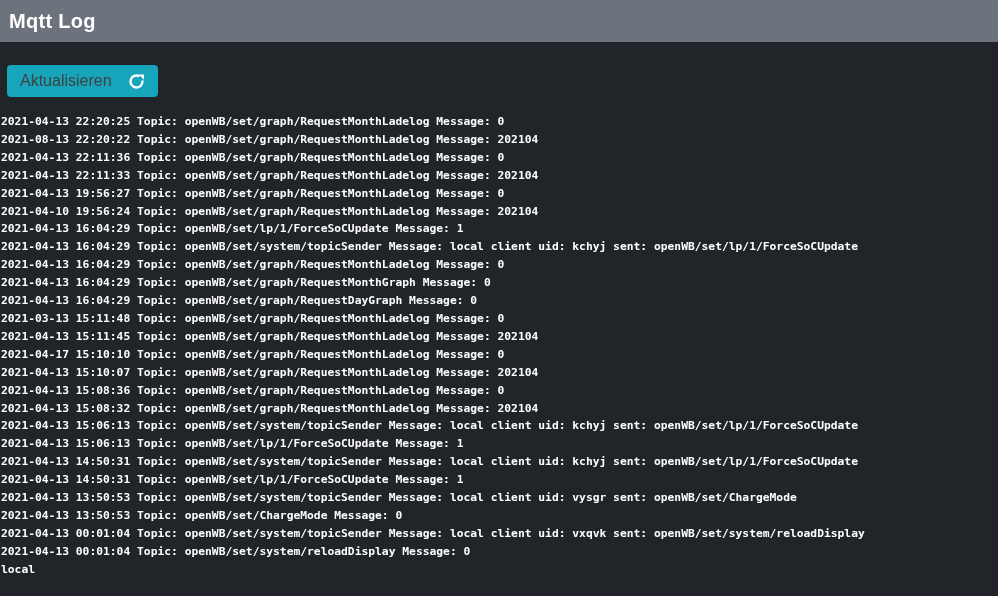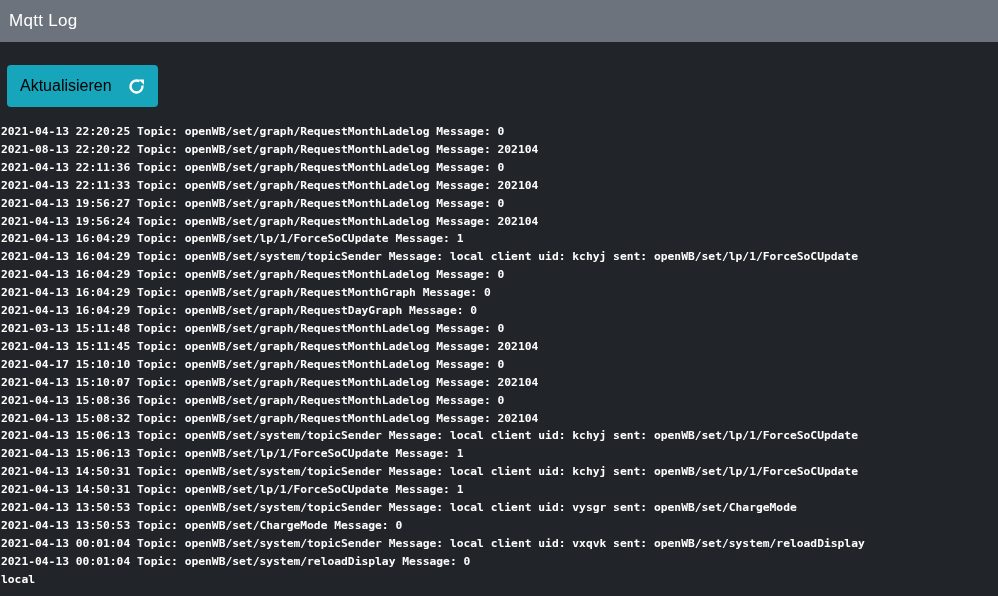--- a/index.html
+++ b/index.html
@@ -17,36 +17,36 @@
     background: #6c737c;
     height: 42px;
     display: flex;
     align-items: center;
     padding: 0 9px;
     box-sizing: border-box;
   }
   .page-title {
     margin: 0;
     color: #ffffff;
-    font-size: 17px;
-    font-weight: normal;
+    font-size: 20px;
+    font-weight: bold;
     letter-spacing: 0.3px;
   }
   .content {
     padding: 0;
   }
   .btn-refresh {
     margin: 23px 0 0 7px;
     background: #17a5bb;
-    color: #000000;
+    color: #404040;
     border: none;
     border-radius: 4px;
     font-family: "Liberation Sans", sans-serif;
     font-size: 16px;
-    height: 42px;
+    height: 32px;
     padding: 0 13px;
     display: inline-flex;
     align-items: center;
     gap: 16px;
     cursor: pointer;
   }
   .refresh-icon {
     display: inline-flex;
     align-items: center;
   }
@@ -79,21 +79,21 @@
       </svg>
     </span>
   </button>
 
   <div class="log">
       <div class="log-line">2021-04-13 22:20:25 Topic: openWB/set/graph/RequestMonthLadelog Message: 0</div>
       <div class="log-line">2021-08-13 22:20:22 Topic: openWB/set/graph/RequestMonthLadelog Message: 202104</div>
       <div class="log-line">2021-04-13 22:11:36 Topic: openWB/set/graph/RequestMonthLadelog Message: 0</div>
       <div class="log-line">2021-04-13 22:11:33 Topic: openWB/set/graph/RequestMonthLadelog Message: 202104</div>
       <div class="log-line">2021-04-13 19:56:27 Topic: openWB/set/graph/RequestMonthLadelog Message: 0</div>
-      <div class="log-line">2021-04-13 19:56:24 Topic: openWB/set/graph/RequestMonthLadelog Message: 202104</div>
+      <div class="log-line">2021-04-10 19:56:24 Topic: openWB/set/graph/RequestMonthLadelog Message: 202104</div>
       <div class="log-line">2021-04-13 16:04:29 Topic: openWB/set/lp/1/ForceSoCUpdate Message: 1</div>
       <div class="log-line">2021-04-13 16:04:29 Topic: openWB/set/system/topicSender Message: local client uid: kchyj sent: openWB/set/lp/1/ForceSoCUpdate</div>
       <div class="log-line">2021-04-13 16:04:29 Topic: openWB/set/graph/RequestMonthLadelog Message: 0</div>
       <div class="log-line">2021-04-13 16:04:29 Topic: openWB/set/graph/RequestMonthGraph Message: 0</div>
       <div class="log-line">2021-04-13 16:04:29 Topic: openWB/set/graph/RequestDayGraph Message: 0</div>
       <div class="log-line">2021-03-13 15:11:48 Topic: openWB/set/graph/RequestMonthLadelog Message: 0</div>
       <div class="log-line">2021-04-13 15:11:45 Topic: openWB/set/graph/RequestMonthLadelog Message: 202104</div>
       <div class="log-line">2021-04-17 15:10:10 Topic: openWB/set/graph/RequestMonthLadelog Message: 0</div>
       <div class="log-line">2021-04-13 15:10:07 Topic: openWB/set/graph/RequestMonthLadelog Message: 202104</div>
       <div class="log-line">2021-04-13 15:08:36 Topic: openWB/set/graph/RequestMonthLadelog Message: 0</div>

